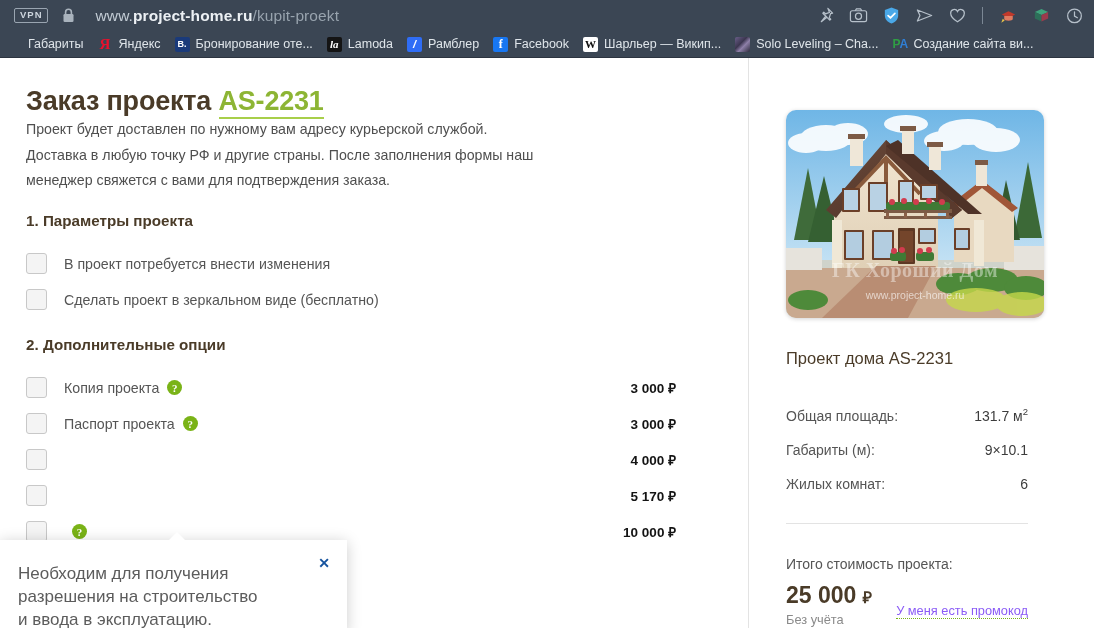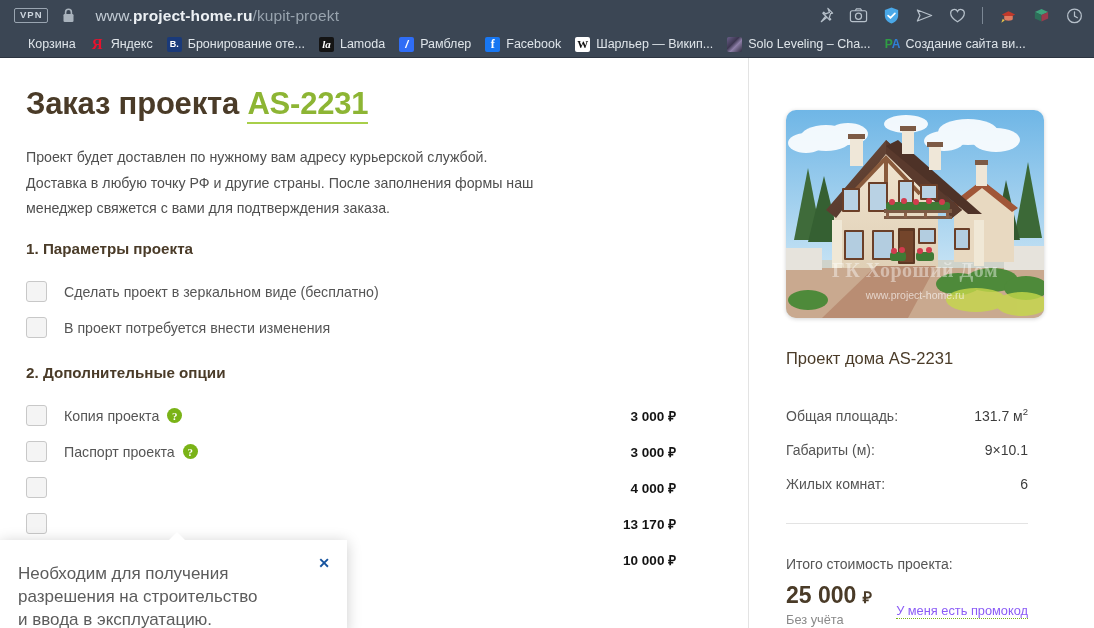--- a/index.html
+++ b/index.html
@@ -110,25 +110,24 @@
     left: 748px; top: 0; bottom: 0;
     width: 1px;
     background: #e3e3e3;
   }
   .col-right {
     width: 306px;
     padding: 52px 26px 0 38px;
   }
 
   h1.page-title {
-    font-size: 31px;
+    font-size: 27px;
     font-weight: 700;
     color: #4a3b28;
     letter-spacing: -.2px;
-    margin-bottom: 23px;
   }
   h1.page-title .code {
     color: #8db534;
     border-bottom: 2px solid #a8cf4a;
     padding-bottom: 1px;
   }
   .intro {
     font-size: 14.2px;
     color: #4f4f4f;
     line-height: 25.5px;
@@ -373,21 +372,21 @@
             <circle cx="10" cy="10.4" r="7.2" fill="none" stroke="#b6c0ca" stroke-width="1.3"></circle>
             <path d="M10 6.2v4.4l3 1.8" fill="none" stroke="#b6c0ca" stroke-width="1.3" stroke-linecap="round"></path>
           </svg>
       </span>
     </div>
   </div>
 
   <div class="bookmarks-bar">
     <div class="bm">
       <span class="bm-ico"></span>
-      <span>Корзина</span>
+      <span>Габариты</span>
     </div>
     <div class="bm">
       <span class="bm-ico ico-yandex">Я</span>
       <span>Яндекс</span>
     </div>
     <div class="bm">
       <span class="bm-ico ico-booking">B.</span>
       <span>Бронирование оте...</span>
     </div>
     <div class="bm">
@@ -425,25 +424,25 @@
       <span>Заказ проекта</span>
       <span class="code">AS-2231</span>
     </h1>
 
     <p class="intro">Проект будет доставлен по нужному вам адресу курьерской службой. Доставка в любую точку РФ и другие страны. После заполнения формы наш менеджер свяжется с вами для подтверждения заказа.</p>
 
     <h2 class="section-title">1. Параметры проекта</h2>
 
     <div class="opt-row">
       <span class="cbx"></span>
-      <span class="opt-label">Сделать проект в зеркальном виде (бесплатно)</span>
+      <span class="opt-label">В проект потребуется внести изменения</span>
     </div>
     <div class="opt-row">
       <span class="cbx"></span>
-      <span class="opt-label">В проект потребуется внести изменения</span>
+      <span class="opt-label">Сделать проект в зеркальном виде (бесплатно)</span>
     </div>
 
     <h2 class="section-title">2. Дополнительные опции</h2>
 
     <div class="opt-row">
       <span class="cbx"></span>
       <span class="opt-label">Копия проекта</span>
       <span class="qmark">?</span>
       <span class="price">3 000 ₽</span>
     </div>
@@ -454,21 +453,21 @@
       <span class="price">3 000 ₽</span>
     </div>
     <div class="opt-row">
       <span class="cbx"></span>
       <span class="opt-label"></span>
       <span class="price">4 000 ₽</span>
     </div>
     <div class="opt-row">
       <span class="cbx"></span>
       <span class="opt-label"></span>
-      <span class="price">13 170 ₽</span>
+      <span class="price">5 170 ₽</span>
     </div>
     <div class="opt-row">
       <span class="cbx"></span>
       <span class="opt-label"></span>
       <span class="qmark">?</span>
       <span class="price">10 000 ₽</span>
     </div>
 
   </div>
 

